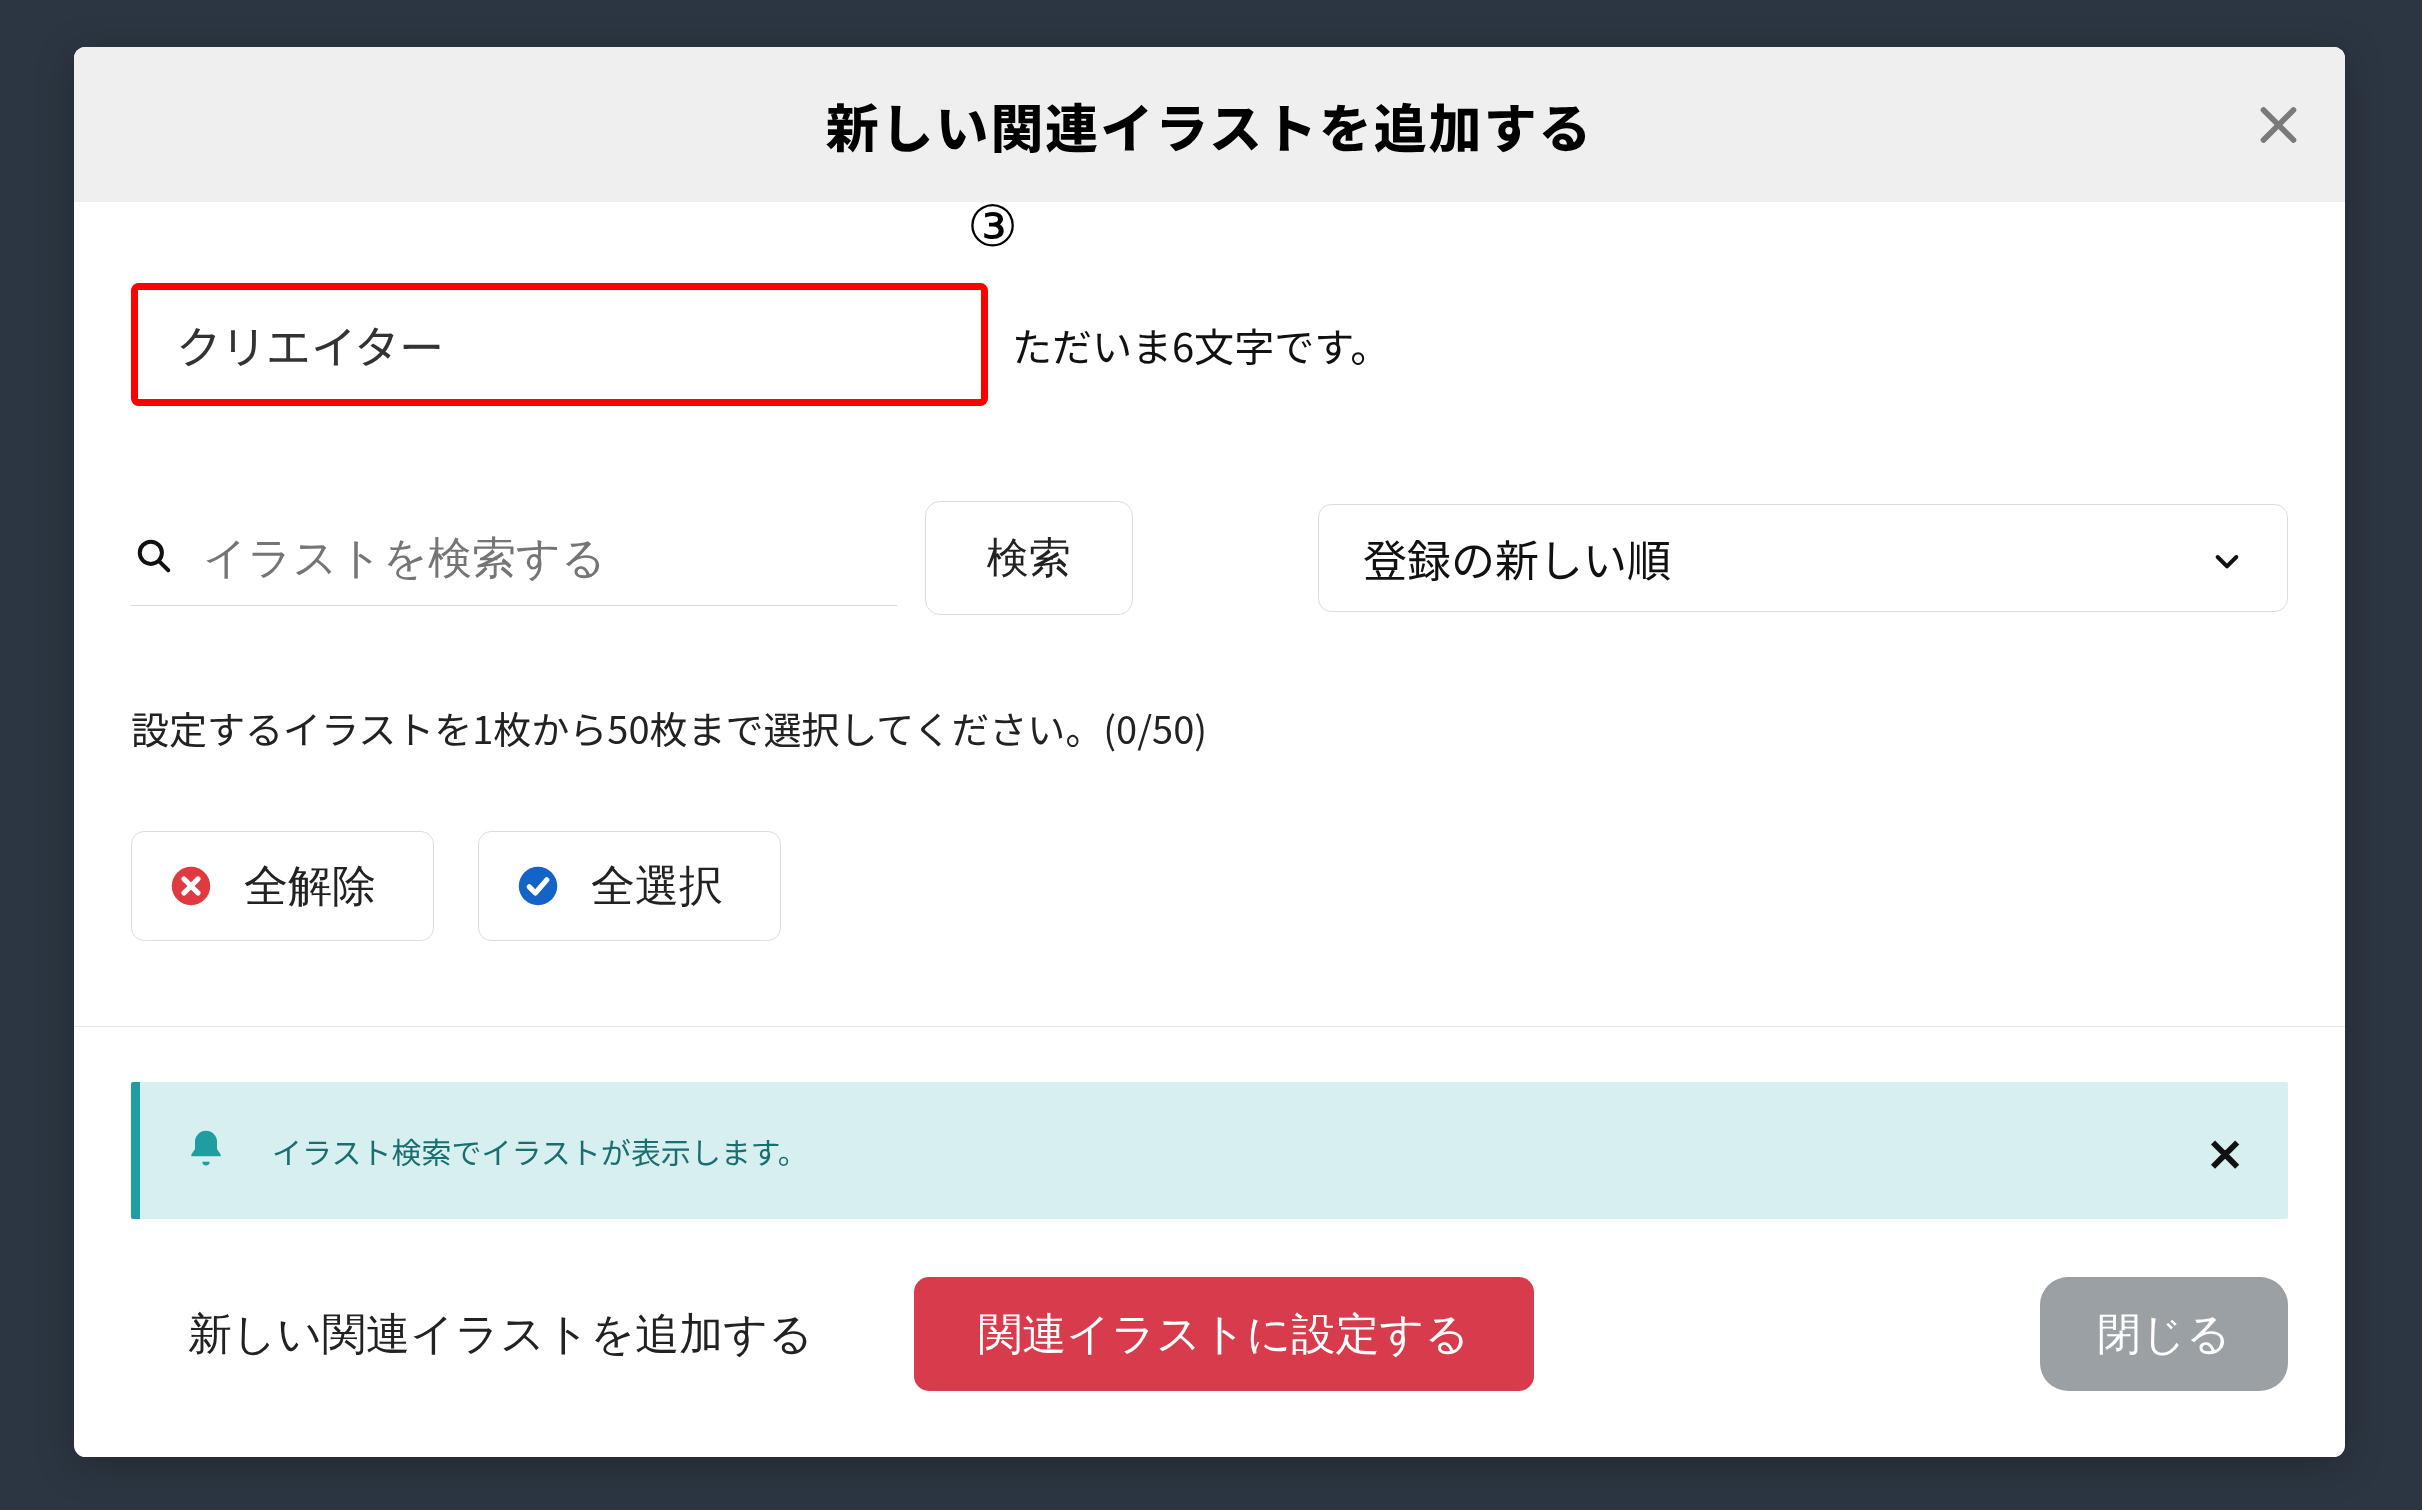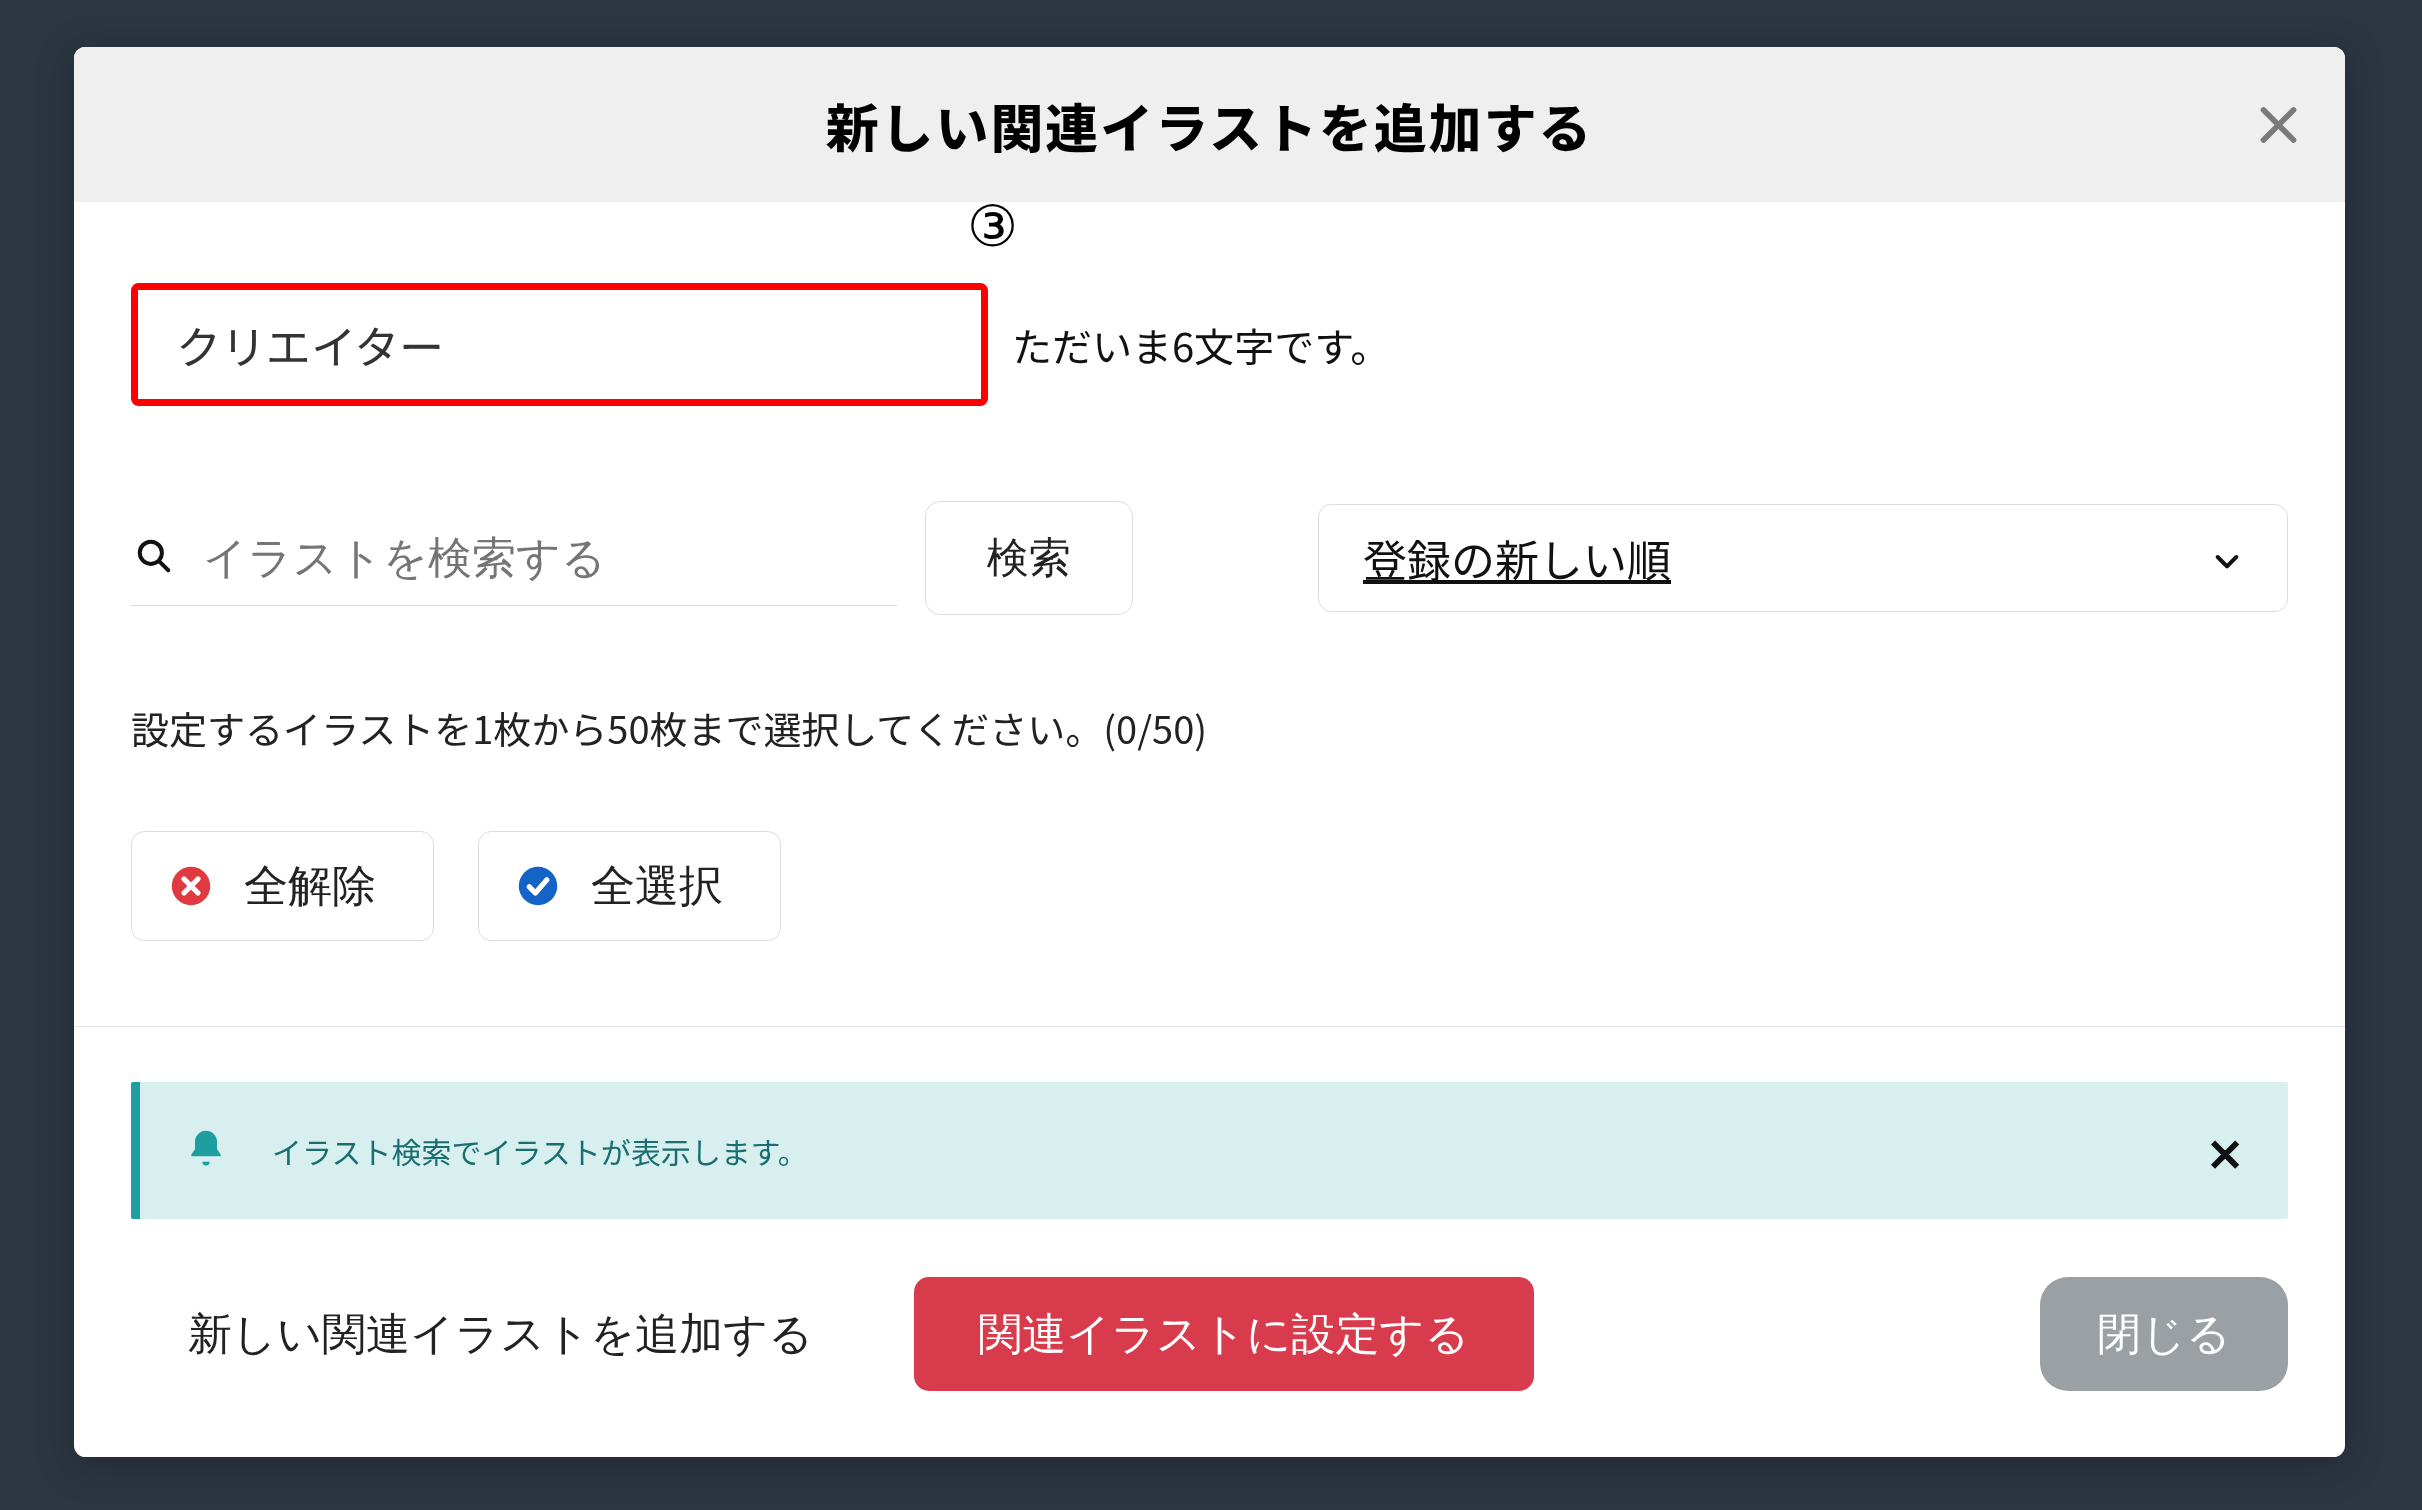--- a/index.html
+++ b/index.html
@@ -131,21 +131,20 @@
     border: 1.9px solid #d9dde0;
     border-radius: 13.2px;
     display: flex;
     align-items: center;
     justify-content: space-between;
     padding: 0 44px;
     font-size: 44px;
     color: #111;
     cursor: pointer;
     background:#fff;
-    text-decoration:underline;
   }
 
   .instruction {
     margin-top: 85px;
     font-size: 38px;
     color: #222;
   }
 
   .row-selbtns {
     display: flex;

